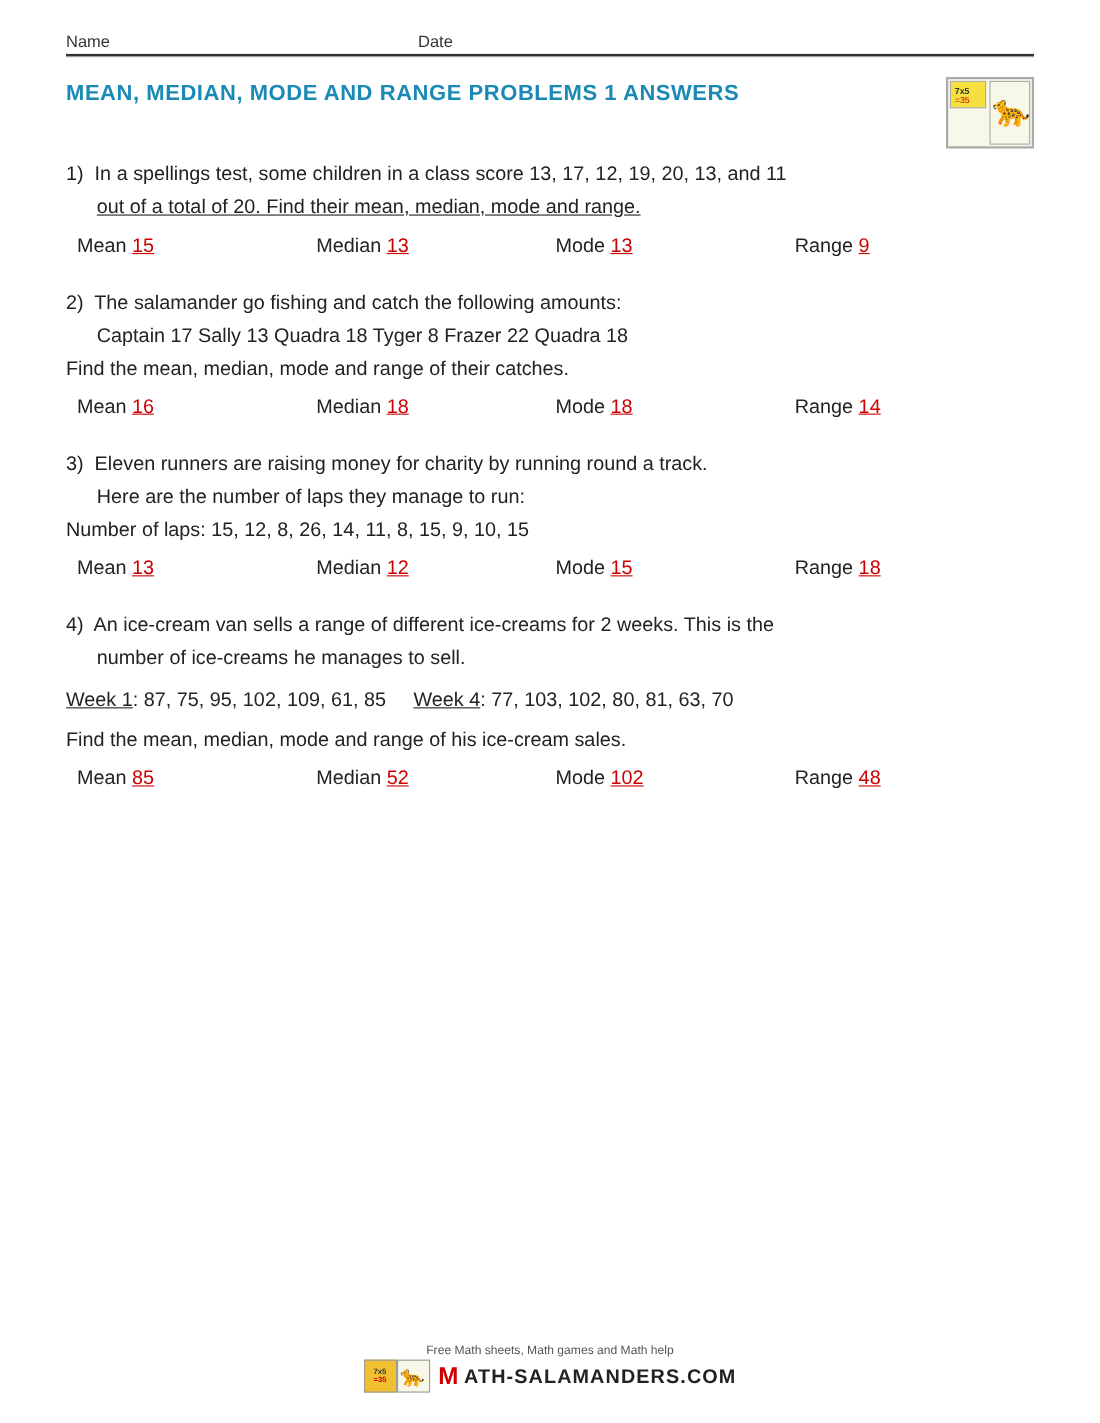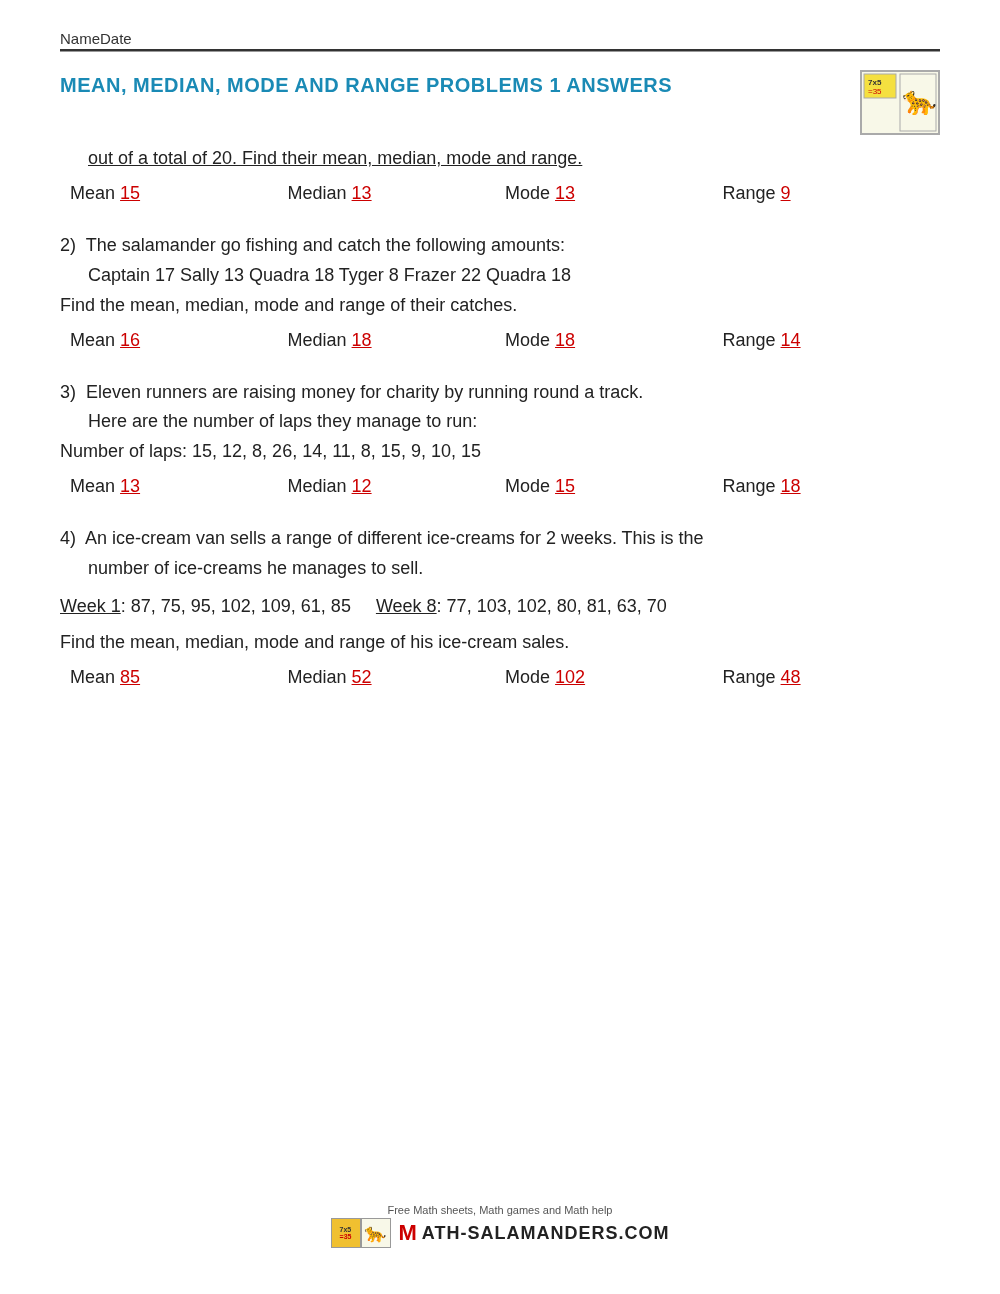--- a/index.html
+++ b/index.html
@@ -63,20 +63,21 @@
     }
 
     .answer-value {
       color: #cc0000;
       text-decoration: underline;
       font-weight: normal;
     }
 
     .name-date-row {
       display: flex;
+      gap: 280px;
       font-size: 15px;
       margin-bottom: 2px;
       color: #333;
     }
 
     .divider-top {
       border: none;
       border-top: 2px solid #333;
       margin-bottom: 0;
     }
@@ -87,21 +88,21 @@
       margin-bottom: 18px;
     }
 
     .underline-label {
       text-decoration: underline;
       font-weight: normal;
     }
 
     .footer {
       position: absolute;
-      bottom: 46px;
+      bottom: 28px;
       left: 0;
       right: 0;
       display: flex;
       flex-direction: column;
       align-items: center;
       font-size: 12px;
       color: #444;
     }
 
     .footer-logo {
@@ -158,20 +159,24 @@
       <text x="6" y="22" font-size="8" fill="#cc0000">=35</text>
       <rect x="38" y="2" width="36" height="57" fill="#f8f8e8" stroke="#aaa" stroke-width="1"></rect>
 
       <text x="40" y="38" font-size="28" fill="#c8a000">🐆</text>
     </svg>
   </div>
 </div>
 
 <div class="problem-section">
   <div class="problem-text">
+    <p>
+      <span>1)&nbsp; </span>
+      <span>In a spellings test, some children in a class score 13, 17, 12, 19, 20, 13, and 11</span>
+    </p>
     <p style="padding-left:28px;text-decoration:underline;">out of a total of 20. Find their mean, median, mode and range.</p>
   </div>
   <div class="answers-row">
     <div class="answer-item">
       <span>Mean</span>&nbsp;<span class="answer-value">15</span>
     </div>
     <div class="answer-item">
       <span>Median</span>&nbsp;<span class="answer-value">13</span>
     </div>
     <div class="answer-item">
@@ -236,21 +241,21 @@
 <div class="problem-section">
   <div class="problem-text">
     <p>
       <span>4)&nbsp; </span>
       <span>An ice-cream van sells a range of different ice-creams for 2 weeks. This is the</span>
     </p>
     <p style="padding-left:28px;">number of ice-creams he manages to sell.</p>
     <p style="margin-top:10px;">
       <span class="underline-label">Week 1</span><span>: 87, 75, 95, 102, 109, 61, 85</span>
       &nbsp;&nbsp;&nbsp;
-      <span class="underline-label">Week 8</span><span>: 77, 103, 102, 80, 81, 63, 70</span>
+      <span class="underline-label">Week 4</span><span>: 77, 103, 102, 80, 81, 63, 70</span>
     </p>
     <p style="margin-top:8px;">Find the mean, median, mode and range of his ice-cream sales.</p>
   </div>
   <div class="answers-row">
     <div class="answer-item">
       <span>Mean</span>&nbsp;<span class="answer-value">85</span>
     </div>
     <div class="answer-item">
       <span>Median</span>&nbsp;<span class="answer-value">52</span>
     </div>

